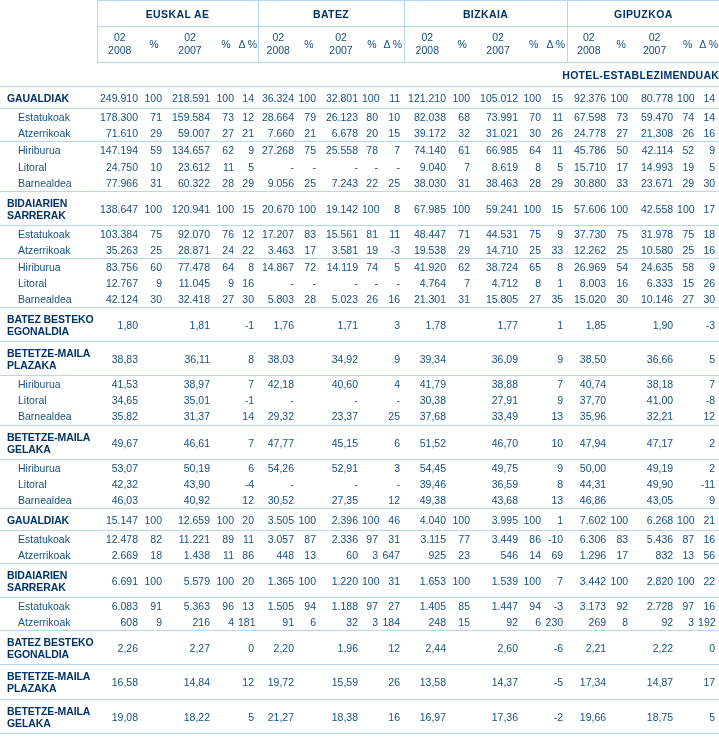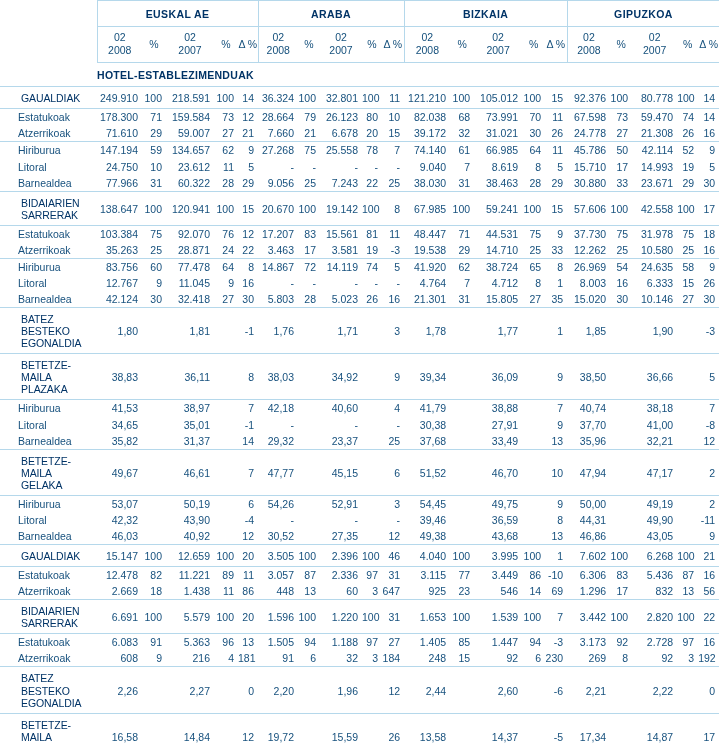--- a/index.html
+++ b/index.html
@@ -5,26 +5,26 @@
   html,body{margin:0;padding:0;background:#ffffff;}
   .report{width:719px;margin:0;font-family:"Liberation Sans",sans-serif;}
   table{border-collapse:collapse;table-layout:fixed;width:719px;
         font-family:"Liberation Sans",sans-serif;font-size:10.5px;color:#17517e;}
   th,td{vertical-align:middle;overflow:hidden;}
   thead th{font-weight:normal;text-align:center;color:#15507c;padding:2px 0;}
   thead th.region{font-weight:bold;color:#003366;font-size:10.5px;letter-spacing:.4px;
         border-top:1px solid #b5d8eb;border-bottom:1px solid #b5d8eb;padding:7px 0 6px;}
   thead th.sub{border-bottom:1px solid #b5d8eb;white-space:pre;line-height:1.25;padding:4px 0 5px;}
   thead th.gs{border-left:1px solid #b5d8eb;}
-  td.title{ text-align:left;font-weight:bold;color:#003366;letter-spacing:.3px;
+  td.title{ text-align:right;font-weight:bold;color:#003366;letter-spacing:.3px;
         padding:6px 0 5px 97px;border-bottom:1px solid #b5d8eb;}
   td.num{text-align:right;white-space:nowrap;padding:2px 4px 2px 0;}
   td.lbl{text-align:left;padding:2px 2px 2px 18px;line-height:1.15;}
   tr.brow td{padding-top:5px;padding-bottom:4px;}
-  tr.brow td.lbl{font-weight:normal;color:#003366;padding-left:21px;letter-spacing:-.1px;}
+  tr.brow td.lbl{font-weight:bold;color:#003366;padding-left:7px;letter-spacing:-.1px;}
   tr.gend td{border-bottom:1px solid #b5d8eb;}
 </style>
 </head>
 <body>
 
 <div class="report">
   <table>
       <colgroup>
         <col style="width: 97px;">
         <col style="width: 45px;">
@@ -45,21 +45,21 @@
         <col style="width: 43px;">
         <col style="width: 22px;">
         <col style="width: 45px;">
         <col style="width: 21px;">
         <col style="width: 21px;">
       </colgroup>
       <thead>
         <tr>
           <th class="corner"></th>
           <th class="region gs" colspan="5">EUSKAL AE</th>
-          <th class="region gs" colspan="5">ARABA</th>
+          <th class="region gs" colspan="5">BATEZ</th>
           <th class="region gs" colspan="5">BIZKAIA</th>
           <th class="region gs" colspan="5">GIPUZKOA</th>
         </tr>
         <tr>
           <th class="corner"></th>
           <th class="sub gs">02
 2008</th>
           <th class="sub">%</th>
           <th class="sub">02
 2007</th>
@@ -644,21 +644,21 @@
           <td class="num">13</td>
           <td class="num">56</td>
         </tr>
         <tr class="brow gend">
           <td class="lbl">BIDAIARIEN SARRERAK</td>
           <td class="num">6.691</td>
           <td class="num">100</td>
           <td class="num">5.579</td>
           <td class="num">100</td>
           <td class="num">20</td>
-          <td class="num">1.596</td>
+          <td class="num">1.365</td>
           <td class="num">100</td>
           <td class="num">1.220</td>
           <td class="num">100</td>
           <td class="num">31</td>
           <td class="num">1.653</td>
           <td class="num">100</td>
           <td class="num">1.539</td>
           <td class="num">100</td>
           <td class="num">7</td>
           <td class="num">3.442</td>

